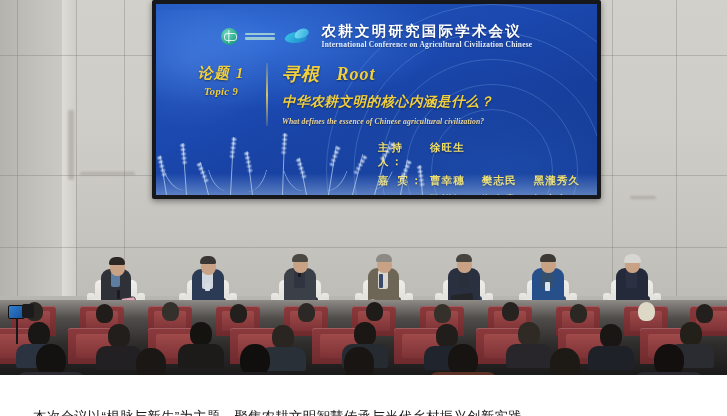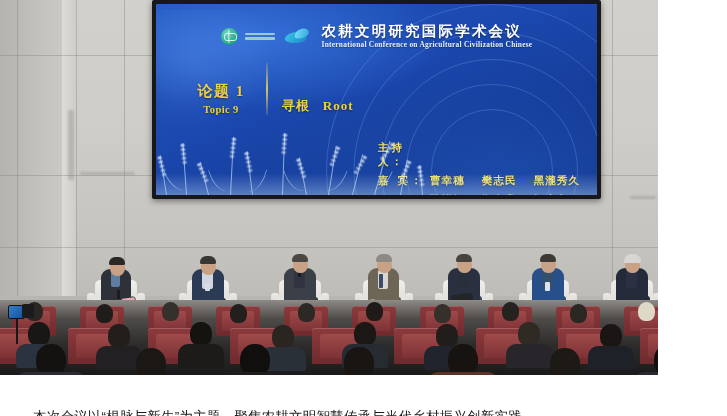--- a/index.html
+++ b/index.html
@@ -3,21 +3,21 @@
 <meta charset="utf-8">
 <title>Conference Panel Screenshot</title>
 <style>
   html,body{margin:0;padding:0;background:#ffffff;}
   body{width:727px;height:416px;overflow:hidden;
        font-family:"Liberation Sans","DejaVu Sans",sans-serif;}
 
   .frame{position:relative;width:727px;height:416px;background:#fff;overflow:hidden;}
 
   
-  .photo{position:absolute;left:0;top:0;width:658px;height:375px;overflow:hidden;
+  .photo{position:absolute;left:0;top:0;width:727px;height:375px;overflow:hidden;
          background:#0ea5e9;}
 
   
   .wall{position:absolute;left:0;top:0;width:727px;height:318px;
         background:
           linear-gradient(180deg,#d2d0cb 0%,#cfcdc8 40%,#c6c4bf 75%,#bcbab5 100%);}
   .wall-l{position:absolute;left:0;top:0;width:62px;height:318px;
           background:linear-gradient(90deg,#b5b3ae 0%,#c3c1bc 60%,#cbc9c4 100%);}
   .wall-col{position:absolute;left:62px;top:0;width:14px;height:318px;
             background:linear-gradient(90deg,#dedcd7,#cfcdc8);}
@@ -69,32 +69,32 @@
       background:linear-gradient(120deg,#7fe2f5,#2ba7dd);
       border-radius:60% 40% 50% 50%/70% 50% 50% 30%;transform:rotate(-14deg);}
   .conf-titles{margin-left:4px;line-height:1;}
   .conf-cn{font-size:14.5px;font-weight:bold;color:#ffffff;letter-spacing:2.2px;
       text-shadow:0 1px 2px rgba(0,0,0,.4);}
   .conf-en{font-size:7.4px;font-weight:bold;color:#e7f0ff;letter-spacing:.25px;
       margin-top:2.5px;font-family:"Liberation Serif","DejaVu Serif",serif;
       text-shadow:0 1px 1px rgba(0,0,0,.35);}
 
   
-  .topic-row{position:absolute;left:22px;top:57px;right:16px;display:flex;align-items:flex-end;}
+  .topic-row{position:absolute;left:22px;top:57px;right:16px;display:flex;align-items:flex-start;font-style:italic;}
   .topic-num{width:86px;text-align:center;flex:none;padding-top:3px;}
   .topic-num .cn{font-size:15px;font-weight:bold;color:#f2cf3d;letter-spacing:1.5px;
       font-family:"Liberation Serif","DejaVu Serif",serif;
       text-shadow:0 1px 2px rgba(0,0,0,.45);}
   .topic-num .en{font-size:10.5px;font-weight:bold;color:#f2cf3d;margin-top:3px;
       font-family:"Liberation Serif","DejaVu Serif",serif;letter-spacing:.4px;
       text-shadow:0 1px 2px rgba(0,0,0,.45);}
   .divider{width:2px;align-self:stretch;min-height:52px;flex:none;margin:2px 14px 0 2px;
       background:linear-gradient(180deg,rgba(245,215,90,.15),rgba(245,215,90,.85),rgba(245,215,90,.15));}
   .topic-body{flex:1;padding-top:1px;}
-  .t-root{font-size:13px;font-weight:bold;color:#f2cf3d;letter-spacing:1px;
+  .t-root{font-size:18px;font-weight:bold;color:#f2cf3d;letter-spacing:1px;
       font-family:"Liberation Serif","DejaVu Serif",serif;
       text-shadow:0 1px 2px rgba(0,0,0,.45);}
   .t-q{font-size:13.5px;font-weight:bold;color:#f2cf3d;letter-spacing:.6px;margin-top:7px;
       text-shadow:0 1px 2px rgba(0,0,0,.45);}
   .t-qen{font-size:7.6px;font-weight:bold;color:#f0d99a;margin-top:6px;letter-spacing:.15px;
       font-family:"Liberation Serif","DejaVu Serif",serif;
       text-shadow:0 1px 1px rgba(0,0,0,.4);}
 
   
   .people{position:absolute;left:222px;top:137px;color:#f2e06a;}
@@ -220,26 +220,31 @@
           <div class="topic-num">
             <div class="cn">论题 1</div>
             <div class="en">Topic 9</div>
           </div>
           <div class="divider"></div>
           <div class="topic-body">
             <div class="t-root">
               <span>寻根</span>
               &nbsp;&nbsp;<span>Root</span>
             </div>
+            <div class="t-q">中华农耕文明的核心内涵是什么？</div>
+            <div class="t-qen">What defines the essence of Chinese agricultural civilization?</div>
           </div>
         </div>
 
         <div class="people">
           <div class="p-row">
             <span class="p-lab">主持人：</span>
+            <span class="p-val">
+              <span>徐旺生</span>
+            </span>
           </div>
           <div class="p-row">
             <span class="p-lab">嘉 宾：</span>
             <span class="p-val">
               <span>曹幸穗</span>
               <span>樊志民</span>
               <span>黑瀧秀久</span>
             </span>
           </div>
           <div class="p-row indent">

